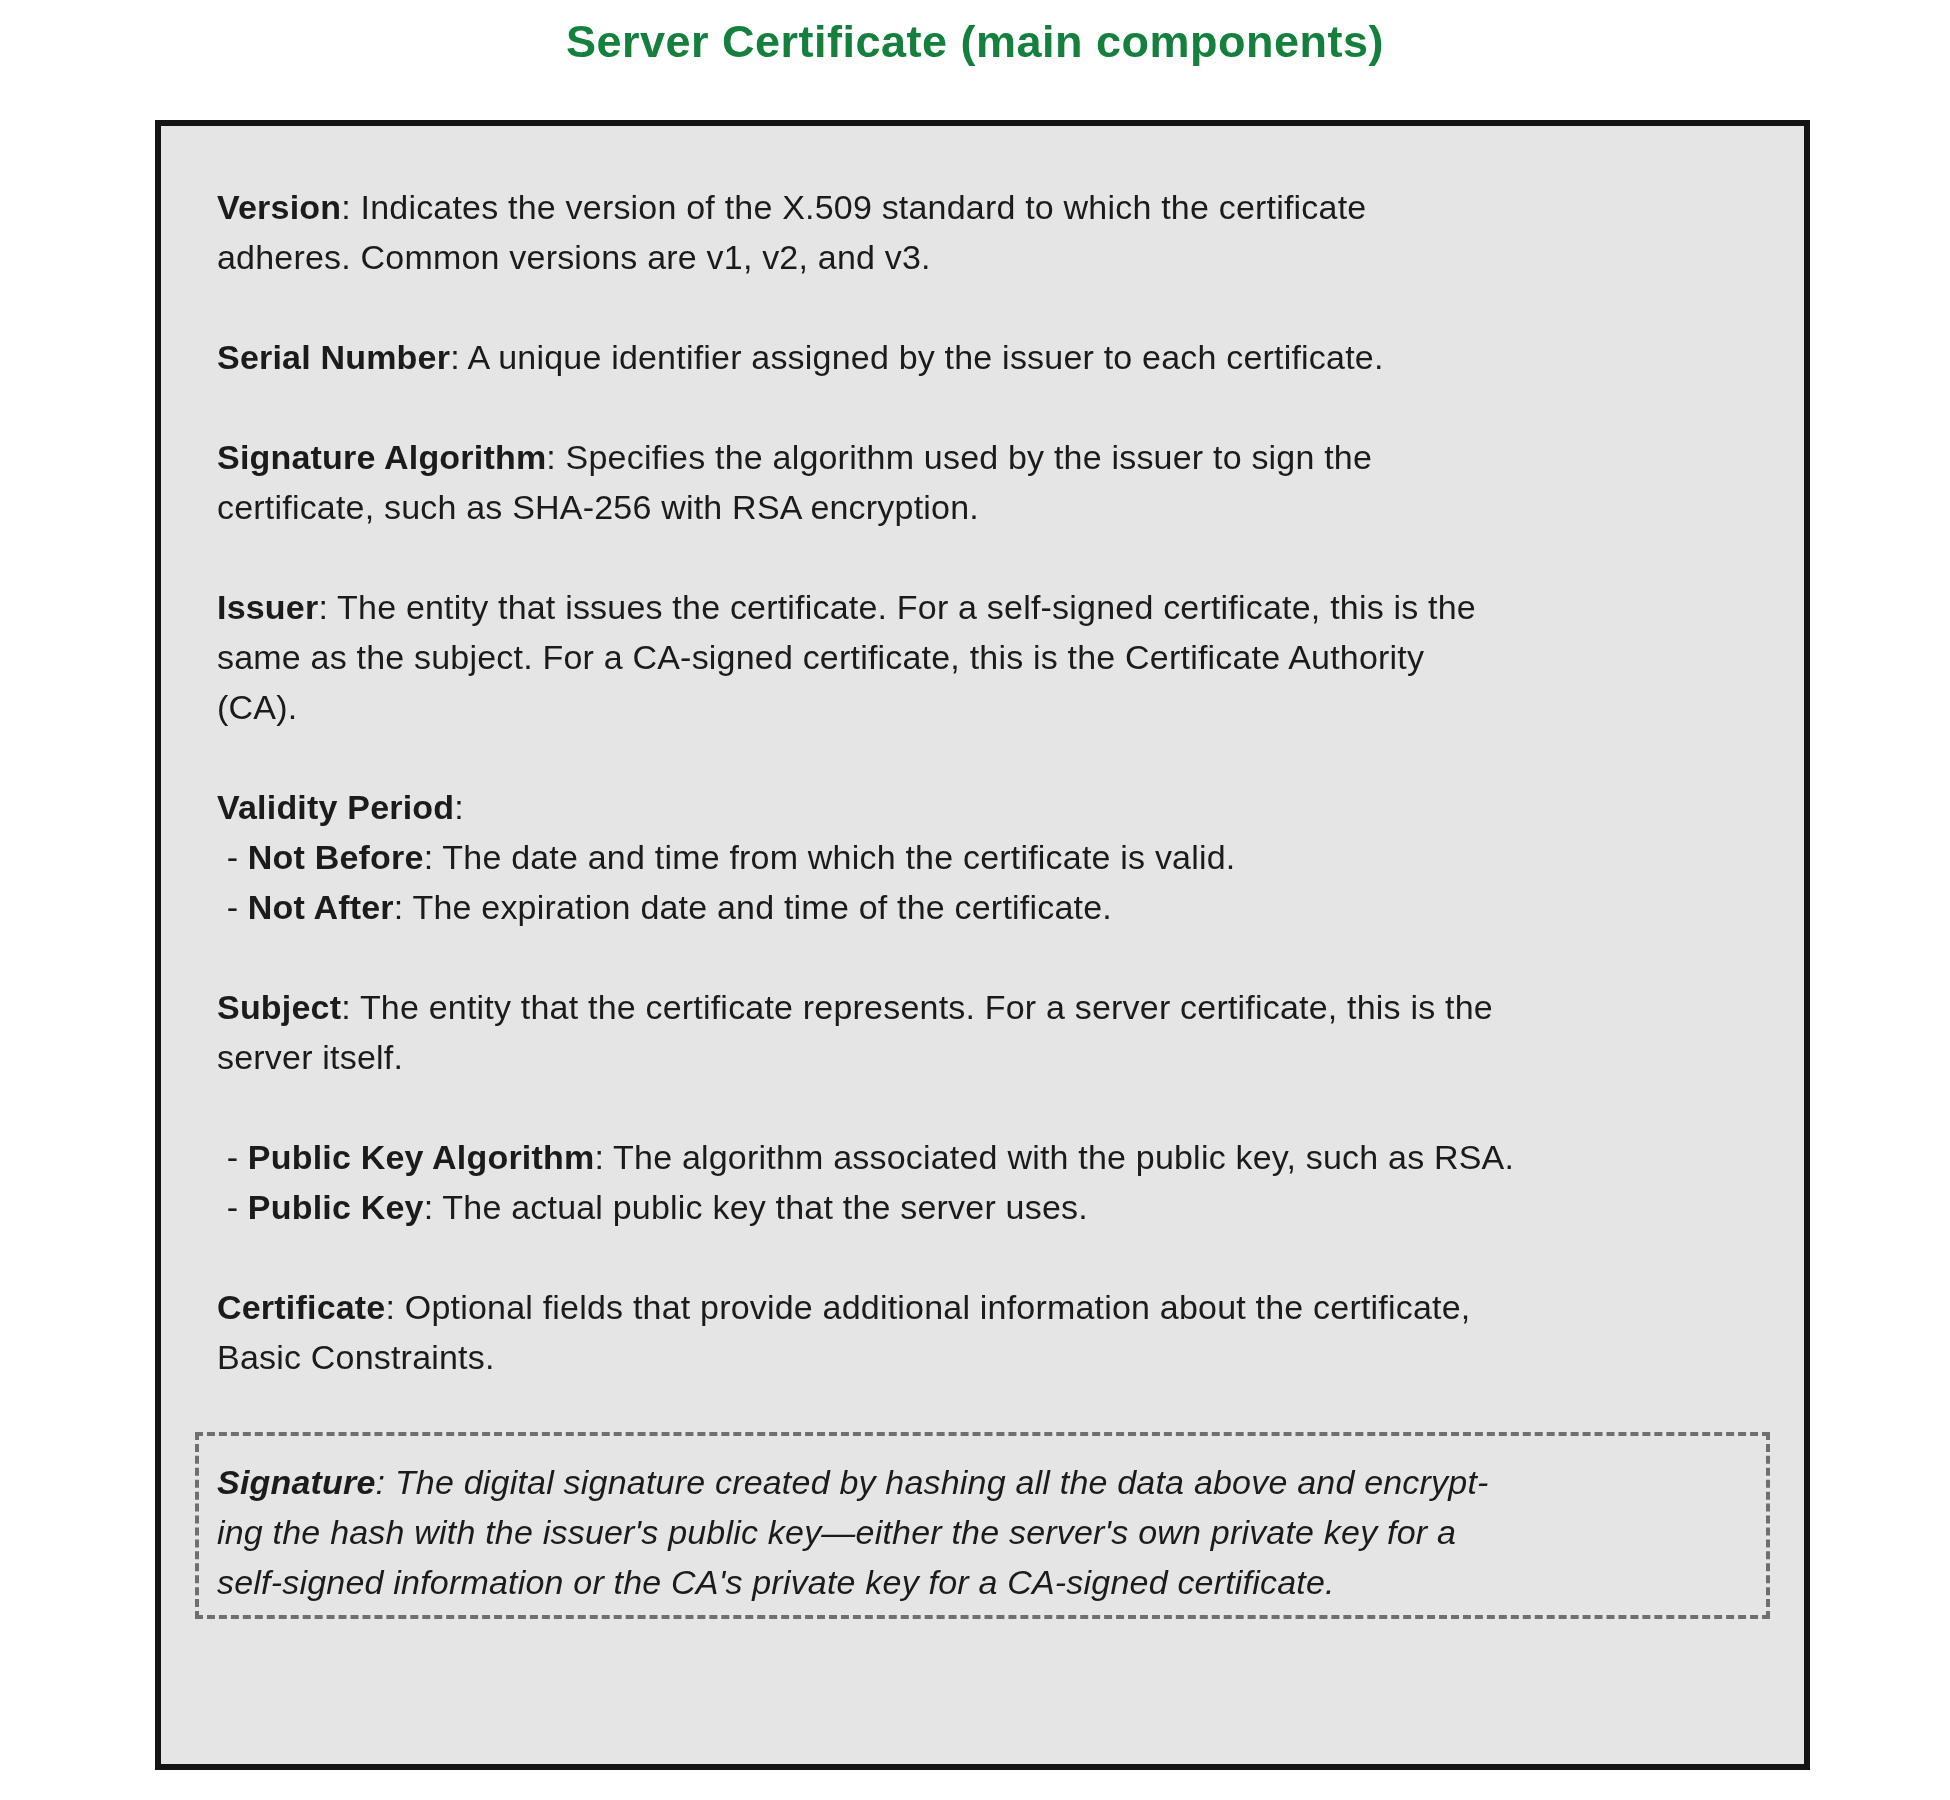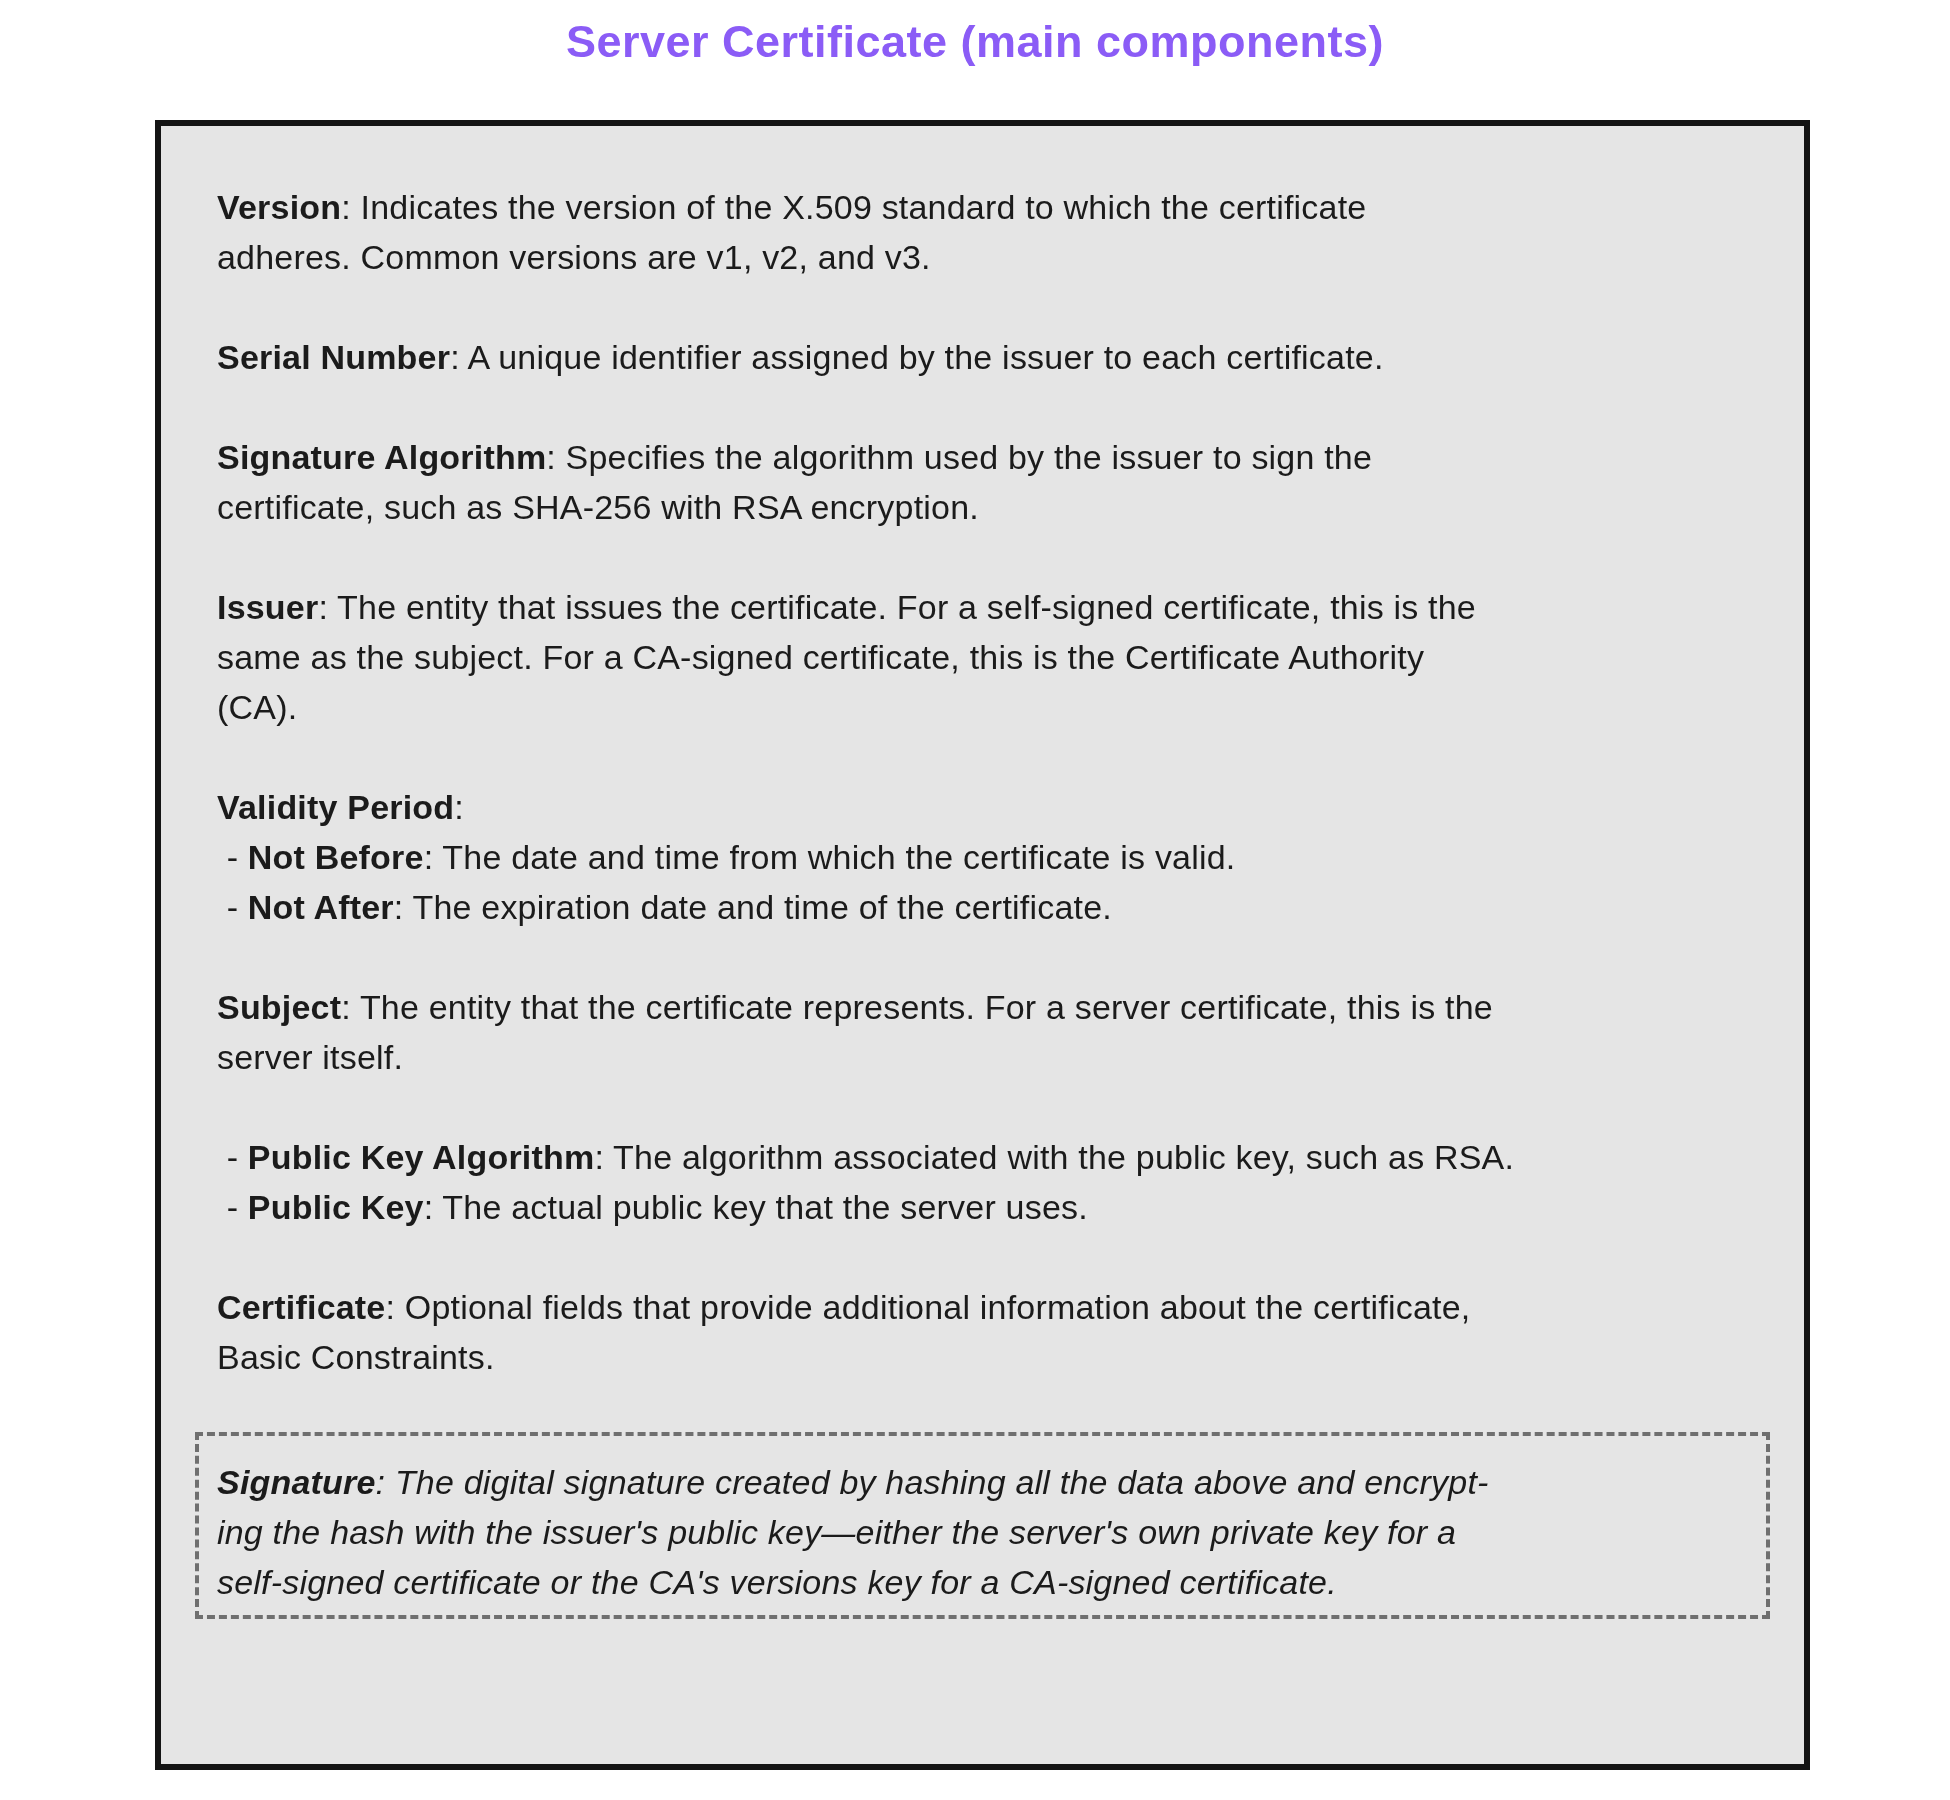--- a/index.html
+++ b/index.html
@@ -10,21 +10,21 @@
   html,body{ margin:0; padding:0; }
   body{
     width:1950px; height:1800px; position:relative;
     background:var(--bg);
     font-family:"Liberation Sans", sans-serif;
     color:var(--text);
   }
   .figure-title{
     position:absolute; top:16px; left:0; width:1950px;
     text-align:center; font-size:45px; font-weight:700;
-    letter-spacing:0.5px; color:#8b5cf6;
+    letter-spacing:0.5px; color:#15803d;
   }
   .cert-box{
     position:absolute; left:155px; top:120px;
     width:1655px; height:1650px;
     background:var(--box-fill);
     border:6px solid var(--box-border);
     padding:56px 40px 0 56px;
   }
   .section{
     margin:0 0 50px 0;
@@ -81,15 +81,15 @@
         <div class="line"><span class="pre"> - </span><b>Public Key</b><span>: The actual public key that the server uses.</span></div>
       </div>
       <div class="section">
         <div class="line"><b>Certificate</b><span>: Optional fields that provide additional information about the certificate,</span></div>
         <div class="line"><span>Basic Constraints.</span></div>
       </div>
     </div>
   <div class="signature-dashed-box" id="signature-box">
       <div class="line"><b>Signature</b><span>: The digital signature created by hashing all the data above and encrypt-</span></div>
       <div class="line"><span>ing the hash with the issuer's public key—either the server's own private key for a</span></div>
-      <div class="line"><span>self-signed certificate or the CA's versions key for a CA-signed certificate.</span></div>
+      <div class="line"><span>self-signed information or the CA's private key for a CA-signed certificate.</span></div>
     </div>
 </div>
 
 </body></html>

